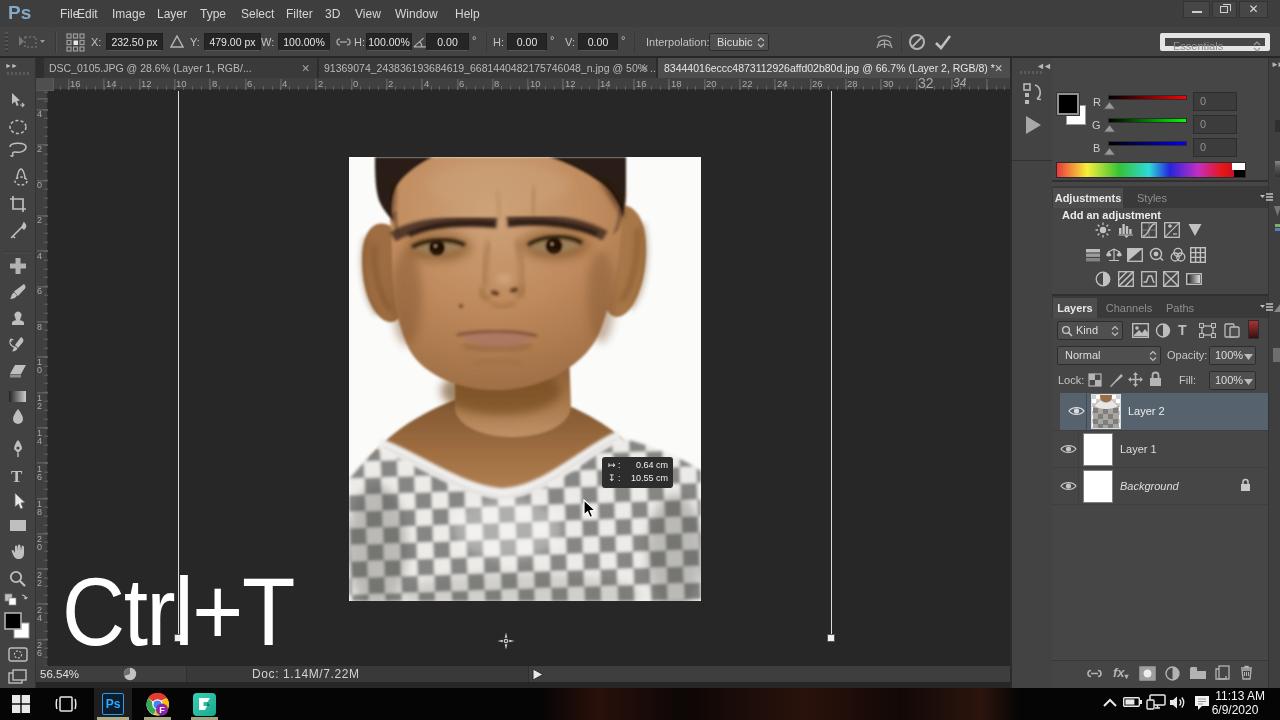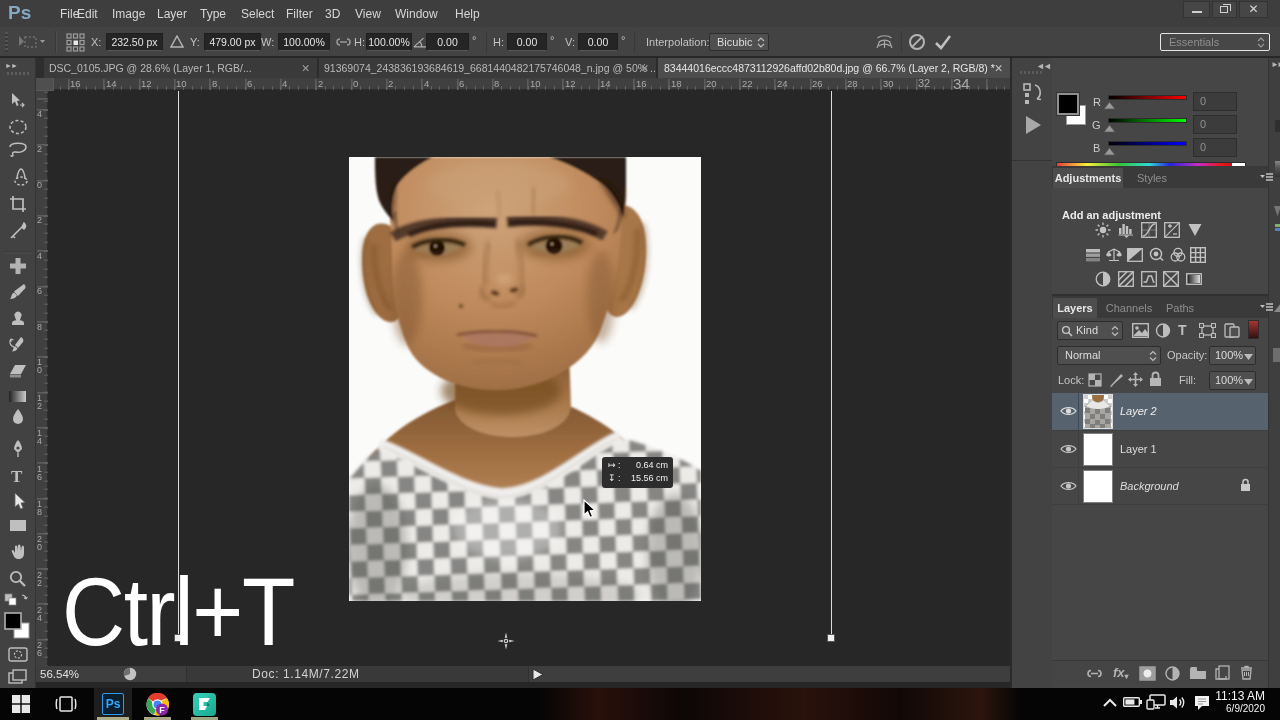--- a/index.html
+++ b/index.html
@@ -112,21 +112,21 @@
     <div class="abs" style="left:901px;top:4px;width:1px;height:22px;background:#383838;"></div>
 
     <svg class="abs" style="left:908px;top:6px;" width="18" height="18" viewBox="0 0 18 18">
         <circle cx="9" cy="9" r="7" fill="none" stroke="#b4b4b4" stroke-width="2"></circle>
         <path d="M4.4 13.6 L13.6 4.4" stroke="#b4b4b4" stroke-width="2"></path>
       </svg>
 
     <svg class="abs" style="left:933px;top:5px;" width="20" height="20" viewBox="0 0 20 20">
         <path d="M3 11 L8 16 L17 4" fill="none" stroke="#c0c0c0" stroke-width="2.6"></path>
       </svg>
-    <div class="abs" style="left:1160px;top:6px;width:110px;height:18px;background:#474747;border:1px solid #e5e5e5;border-radius:2px;color:#8f8f8f;line-height:16px;padding-left:8px;">Essentials
+    <div class="abs" style="left:1160px;top:6px;width:110px;height:18px;background:#474747;border:5px solid #e5e5e5;border-radius:2px;color:#8f8f8f;line-height:16px;padding-left:8px;">Essentials
       <svg class="abs" style="right:4px;top:3px;" width="8" height="11" viewBox="0 0 8 11">
           <path d="M1 4 L4 1 L7 4 M1 7 L4 10 L7 7" fill="none" stroke="#999" stroke-width="1.2"></path>
         </svg>
     </div>
   </div>
 
   <div class="abs" id="tabbar" style="left:36px;top:58px;width:1244px;height:20px;background:#2e2e2e;font-size:10.5px;">
     <div class="abs" style="left:8px;top:0;width:274px;height:20px;background:#3a3a3a;border-right:1px solid #2a2a2a;color:#b9b9b9;line-height:20px;padding-left:5px;white-space:nowrap;overflow:hidden;">DSC_0105.JPG @ 28.6% (Layer 1, RGB/...<span style="position:absolute;right:7px;color:#a0a0a0;">✕</span></div>
     <div class="abs" style="left:283px;top:0;width:338px;height:20px;background:#3a3a3a;border-right:1px solid #2a2a2a;color:#b9b9b9;line-height:20px;padding-left:5px;white-space:nowrap;overflow:hidden;">91369074_243836193684619_6681440482175746048_n.jpg @ 50% ...<span style="position:absolute;right:7px;color:#a0a0a0;">✕</span></div>
     <div class="abs" style="left:622px;top:0;width:352px;height:20px;background:#4d4d4d;color:#e6e6e6;line-height:20px;padding-left:6px;white-space:nowrap;overflow:hidden;">83444016eccc4873112926affd02b80d.jpg @ 66.7% (Layer 2, RGB/8) *<span style="position:absolute;right:7px;color:#c4c4c4;">✕</span></div>
@@ -241,22 +241,22 @@
         <span class="abs" style="left:529px;top:0px;font-size:9.5px;color:#a9a9a9;line-height:11px;">12</span>
         <span class="abs" style="left:564px;top:0px;font-size:9.5px;color:#a9a9a9;line-height:11px;">14</span>
         <span class="abs" style="left:600px;top:0px;font-size:9.5px;color:#a9a9a9;line-height:11px;">16</span>
         <span class="abs" style="left:635px;top:0px;font-size:9.5px;color:#a9a9a9;line-height:11px;">18</span>
         <span class="abs" style="left:670px;top:0px;font-size:9.5px;color:#a9a9a9;line-height:11px;">20</span>
         <span class="abs" style="left:706px;top:0px;font-size:9.5px;color:#a9a9a9;line-height:11px;">22</span>
         <span class="abs" style="left:741px;top:0px;font-size:9.5px;color:#a9a9a9;line-height:11px;">24</span>
         <span class="abs" style="left:776px;top:0px;font-size:9.5px;color:#a9a9a9;line-height:11px;">26</span>
         <span class="abs" style="left:811px;top:0px;font-size:9.5px;color:#a9a9a9;line-height:11px;">28</span>
         <span class="abs" style="left:847px;top:0px;font-size:9.5px;color:#a9a9a9;line-height:11px;">30</span>
-        <span class="abs" style="left:882px;top:0px;font-size:11px;color:#a9a9a9;line-height:11px;">32</span>
-        <span class="abs" style="left:917px;top:0px;font-size:15px;color:#a9a9a9;line-height:11px;">34</span>
+        <span class="abs" style="left:882px;top:0px;font-size:14px;color:#a9a9a9;line-height:11px;">32</span>
+        <span class="abs" style="left:917px;top:0px;font-size:12px;color:#a9a9a9;line-height:11px;font-style:italic;">34</span>
     </div>
 
     <div class="abs" id="vruler" style="left:0;top:12px;width:12px;height:576px;background:#404040;border-right:1px solid #2c2c2c;">
       <div class="abs" style="left:8px;top:0;width:4px;height:576px;background:repeating-linear-gradient(180deg, #626262 0 1px, transparent 1px 8.83px);background-position:0 1.7px;"></div>
         <div class="abs" style="left:1px;top:0;width:11px;height:576px;background:repeating-linear-gradient(180deg, #6e6e6e 0 1px, transparent 1px 35.32px);background-position:0 19.4px;"></div>
         <span class="abs" style="left:1px;top:20px;font-size:9px;color:#a9a9a9;line-height:9px;">4</span>
         <span class="abs" style="left:1px;top:55px;font-size:9px;color:#a9a9a9;line-height:9px;">2</span>
         <span class="abs" style="left:1px;top:91px;font-size:9px;color:#a9a9a9;line-height:9px;">0</span>
         <span class="abs" style="left:1px;top:126px;font-size:9px;color:#a9a9a9;line-height:9px;">2</span>
         <span class="abs" style="left:1px;top:162px;font-size:9px;color:#a9a9a9;line-height:9px;">4</span>
@@ -397,21 +397,21 @@
         <circle cx="9" cy="9" r="1.7" fill="none" stroke="#cdcdcd" stroke-width="1.2"></circle>
       </g>
     </svg>
 
     <div class="abs" style="left:26px;top:478px;font-size:97px;color:#ffffff;letter-spacing:-1.5px;transform:scaleX(0.9);transform-origin:0 0;">Ctrl+T</div>
 
     <div class="abs" style="left:566px;top:379px;width:71px;height:31px;background:#2d2d2d;border-radius:3px;color:#f0f0f0;font-size:9px;">
       <div class="abs" style="left:6px;top:3px;">↦&nbsp;:</div>
         <div class="abs" style="right:5px;top:3px;">0.64 cm</div>
       <div class="abs" style="left:6px;top:16px;">↧&nbsp;:</div>
-        <div class="abs" style="right:5px;top:16px;">15.56 cm</div>
+        <div class="abs" style="right:5px;top:16px;">10.55 cm</div>
     </div>
 
     <svg class="abs" style="left:546px;top:421px;" width="14" height="20" viewBox="0 0 14 20">
       <path d="M2 1 L2 16 L5.6 12.8 L8 18.5 L10.6 17.3 L8.2 11.7 L13 11.3 Z" fill="#000" stroke="#fff" stroke-width="1.2"></path>
     </svg>
   </div>
 
   <div class="abs" id="statusbar" style="left:36px;top:666px;width:974px;height:16px;background:#3e3e3e;font-size:11px;">
     <div class="abs" style="left:150px;top:0;width:343px;height:16px;background:#393939;border-left:1px solid #303030;border-right:1px solid #303030;"></div>
     <div class="abs" style="left:4px;top:2px;color:#e0e0e0;font-size:11.5px;">56.54%</div>
@@ -470,21 +470,21 @@
     <svg class="abs" style="left:51px;top:90px;" width="13" height="8" viewBox="0 0 13 8">
         <path d="M6.5 0 L12 7 L1 7 Z" fill="#999" stroke="#555" stroke-width="0.8"></path>
       </svg>
     <div class="abs" style="left:141px;top:80px;width:44px;height:19px;background:#3c3c3c;border:1px solid #2d2d2d;color:#909090;line-height:17px;padding-left:6px;">0</div>
 
     <div class="abs" style="left:4px;top:104px;width:190px;height:16px;border:1px solid #2b2b2b;background:linear-gradient(90deg,#e83a3a 0%,#f8ef3a 16%,#35c335 33%,#2ed9d9 49%,#2525dd 60%,#c32ec3 75%,#e81616 88%,#a50d2e 100%);"></div>
     <div class="abs" style="left:180px;top:105px;width:13px;height:7px;background:#fff;"></div>
     <div class="abs" style="left:182px;top:112px;width:11px;height:7px;background:#000;"></div>
 
     <div class="abs" style="left:0;top:122px;width:216px;height:2px;background:#303030;"></div>
-    <div class="abs" style="left:0;top:108px;width:216px;height:22px;background:#3a3a3a;">
+    <div class="abs" style="left:0;top:128px;width:216px;height:22px;background:#3a3a3a;">
       <div class="abs" style="left:1px;top:2px;width:70px;height:20px;background:#4d4d4d;color:#e8e8e8;font-weight:bold;line-height:20px;text-align:center;">Adjustments</div>
       <div class="abs" style="left:78px;top:2px;width:44px;height:20px;color:#8f8f8f;line-height:20px;text-align:center;">Styles</div>
       <svg class="abs" style="left:208px;top:7px;z-index:6;" width="13" height="10" viewBox="0 0 13 10">
           <path d="M0 2 L5 2 L2.5 5 Z" fill="#c0c0c0"></path>
           <path d="M6 1 h7 M6 4 h7 M6 7 h7" stroke="#c0c0c0" stroke-width="1.4"></path>
         </svg>
     </div>
     <div class="abs" style="left:10px;top:151px;color:#ececec;font-weight:bold;">Add an adjustment</div>
     <svg class="abs" style="left:0;top:160px;" width="216" height="76" viewBox="0 0 216 76">
         <defs>
@@ -652,21 +652,21 @@
         <rect x="1" y="7" width="11" height="8" fill="#b5b5b5"></rect>
         <path d="M3.5 7 V4.5 a3 3 0 0 1 6 0 V7" fill="none" stroke="#b5b5b5" stroke-width="1.8"></path>
       </svg>
     <div class="abs" style="left:127px;top:316px;color:#c6c6c6;">Fill:</div>
     <div class="abs" style="left:157px;top:313px;width:47px;height:19px;background:#4f4f4f;border:1px solid #2d2d2d;border-radius:2px;color:#ddd;line-height:17px;padding-left:5px;">100%
       <svg class="abs" style="left:34px;top:7px;" width="9" height="6" viewBox="0 0 9 6">
           <path d="M0 0 L9 0 L4.5 6 Z" fill="#bbb"></path>
         </svg>
     </div>
 
-    <div class="abs" style="left:0;top:335px;width:216px;height:37px;background:#56636f;font-style:italic;">
+    <div class="abs" style="left:8px;top:335px;width:216px;height:37px;background:#56636f;">
         <div class="abs" style="left:26px;top:0;width:1px;height:37px;background:rgba(0,0,0,0.25);"></div>
       <svg class="abs" style="left:8px;top:12px;" width="17" height="12" viewBox="0 0 17 12">
           <path d="M1 6 C4 1.5 13 1.5 16 6 C13 10.5 4 10.5 1 6 Z" fill="none" stroke="#dcdcdc" stroke-width="1.3"></path>
           <circle cx="8.5" cy="6" r="2.6" fill="#dcdcdc"></circle>
         </svg>
       <div class="abs" style="left:32px;top:2px;width:28px;height:33px;background:#fff;outline:1px solid #ddd;">
         <svg width="28" height="33" viewBox="0 0 28 33">
           <rect width="28" height="33" fill="url(#thchk)"></rect>
           <path d="M 8 0 L 20 0 L 19.5 5 C 17 8 11 8 8.5 5 Z" fill="#9b6f44"></path>
           <path d="M 1 11 L 8.5 4.5 C 11 8 17 8 19.5 4.5 L 27 11 L 27 33 L 1 33 Z" fill="#a7a6a3"></path>
@@ -819,16 +819,16 @@
       </svg>
     <svg class="abs" style="left:1169px;top:7px;" width="17" height="15" viewBox="0 0 17 15">
         <path d="M1 5 H4 L8 1.5 V13.5 L4 10 H1 Z" fill="#e8e8e8"></path>
         <path d="M10.5 4.5 a4.5 4.5 0 0 1 0 6 M12.8 2.5 a7.5 7.5 0 0 1 0 10" stroke="#e8e8e8" stroke-width="1.4" fill="none"></path>
       </svg>
     <svg class="abs" style="left:1193px;top:6px;" width="18" height="18" viewBox="0 0 18 18">
         <path d="M2 2 H16 V12 H9 L5 16 V12 H2 Z" fill="#f2f2f2"></path>
         <path d="M5 5 H13 M5 7.5 H13 M5 10 H10" stroke="#999" stroke-width="1.1"></path>
       </svg>
     <div class="abs" style="left:1205px;top:1px;width:60px;height:14px;color:#f5f5f5;font-size:12px;text-align:right;">11:13 AM</div>
-    <div class="abs" style="left:1205px;top:15px;width:60px;height:14px;color:#f5f5f5;font-size:10px;text-align:right;">6/9/2020</div>
+    <div class="abs" style="left:1205px;top:15px;width:60px;height:14px;color:#f5f5f5;font-size:12px;text-align:center;">6/9/2020</div>
   </div>
 
 </div>
 
 </body></html>

